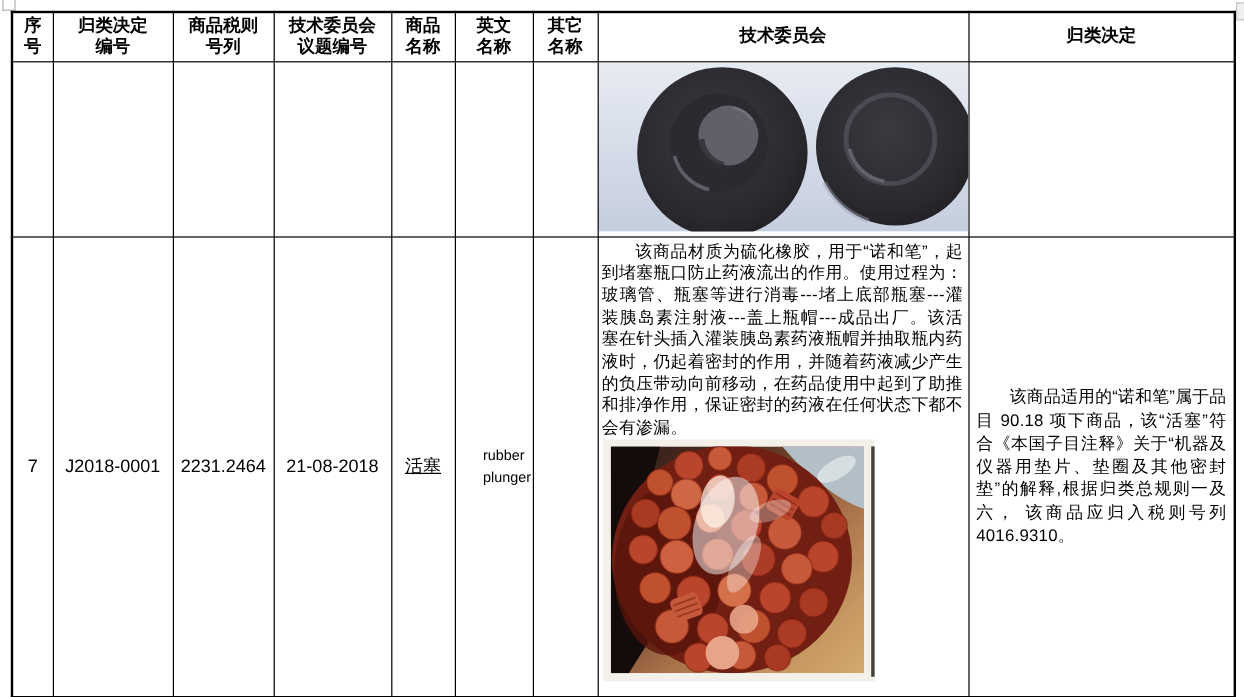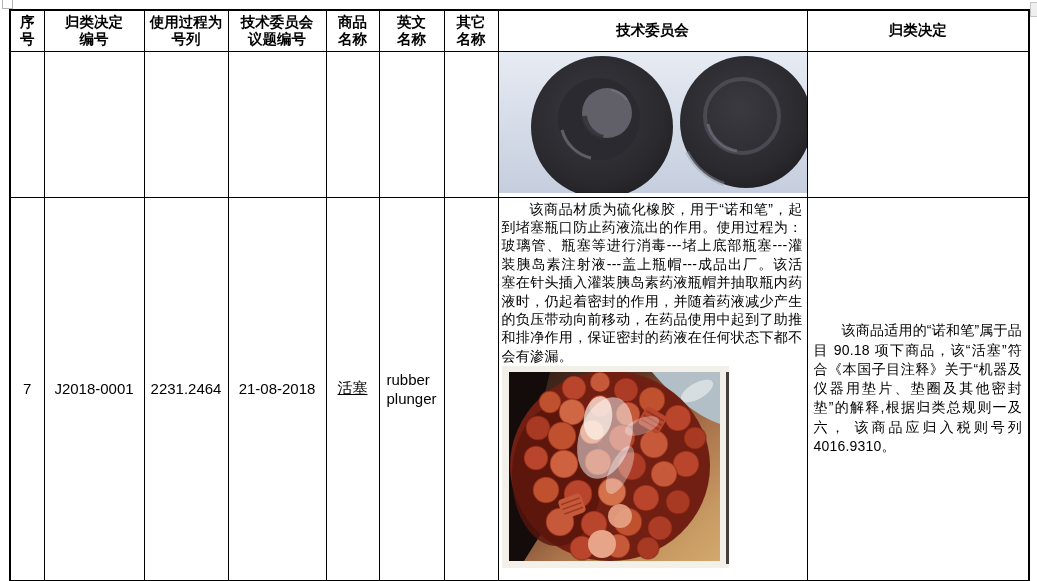--- a/index.html
+++ b/index.html
@@ -21,22 +21,22 @@
   thead tr{height:41px;}
   tr.r1{height:146px;}
   tr.r2{height:374px;}
 
   th{font-weight:bold;font-size:14.5px;line-height:17px;text-align:center;
      vertical-align:middle;}
   th span{white-space:pre-line;}
 
   td.c{font-size:15px;text-align:center;vertical-align:middle;}
   td.cn{font-size:15px;text-decoration:underline;}
-  td.en{text-align:left;vertical-align:middle;font-size:15px;line-height:19px;
-        padding-left:7px;}
+  td.en{text-align:left;vertical-align:middle;font-size:12px;line-height:19px;
+        padding-left:23px;}
 
   td.img-cell{padding:0;vertical-align:top;}
   td.img-cell svg{display:block;width:100%;height:141px;}
 
   td.desc-cell{vertical-align:top;padding:2px 4px 12px 3px;}
   .desc-text{margin:0;font-size:14px;line-height:18.4px;text-align:justify;
              text-indent:2em;letter-spacing:0.3px;}
   .photo2{display:block;margin-top:1px;}
 
   td.dec-cell{vertical-align:middle;padding:4px 6px;}
@@ -62,21 +62,21 @@
       <col style="width:54px">
         <col style="width:309px">
         <col style="width:222px">
     </colgroup>
     <thead>
       <tr>
         <th><span>序
 号</span></th>
         <th><span>归类决定
 编号</span></th>
-        <th><span>使用过程为
+        <th><span>商品税则
 号列</span></th>
         <th><span>技术委员会
 议题编号</span></th>
         <th><span>商品
 名称</span></th>
         <th><span>英文
 名称</span></th>
         <th><span>其它
 名称</span></th>
         <th><span>技术委员会</span></th>

